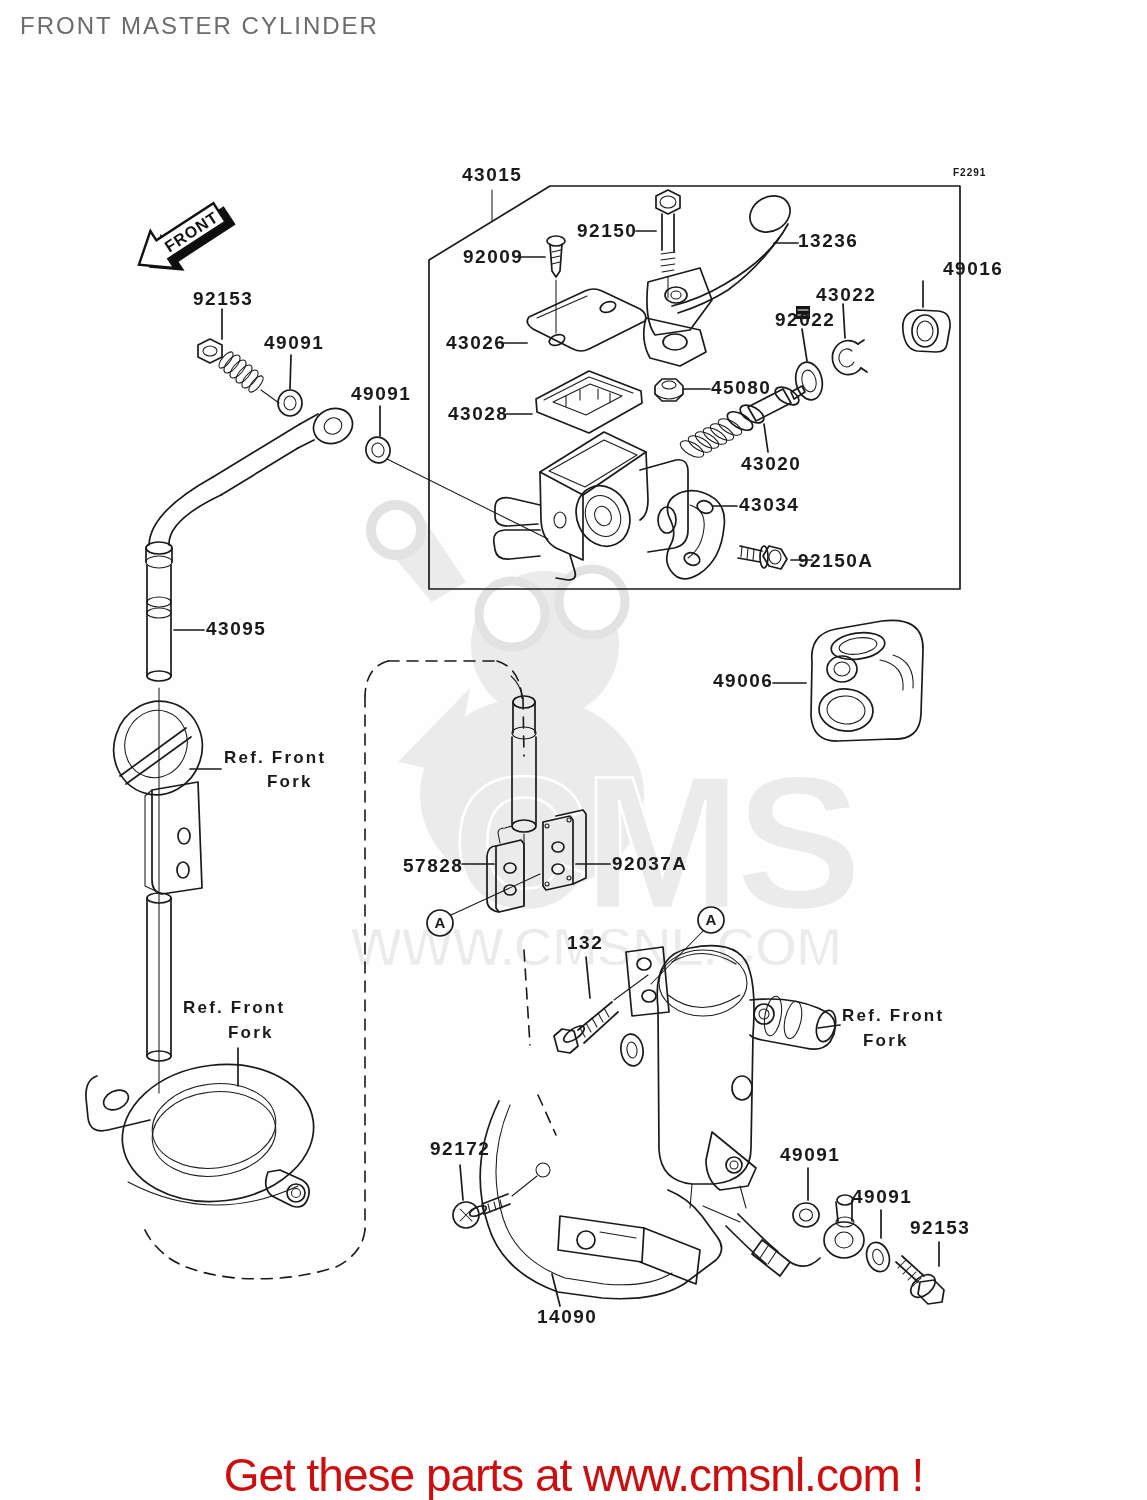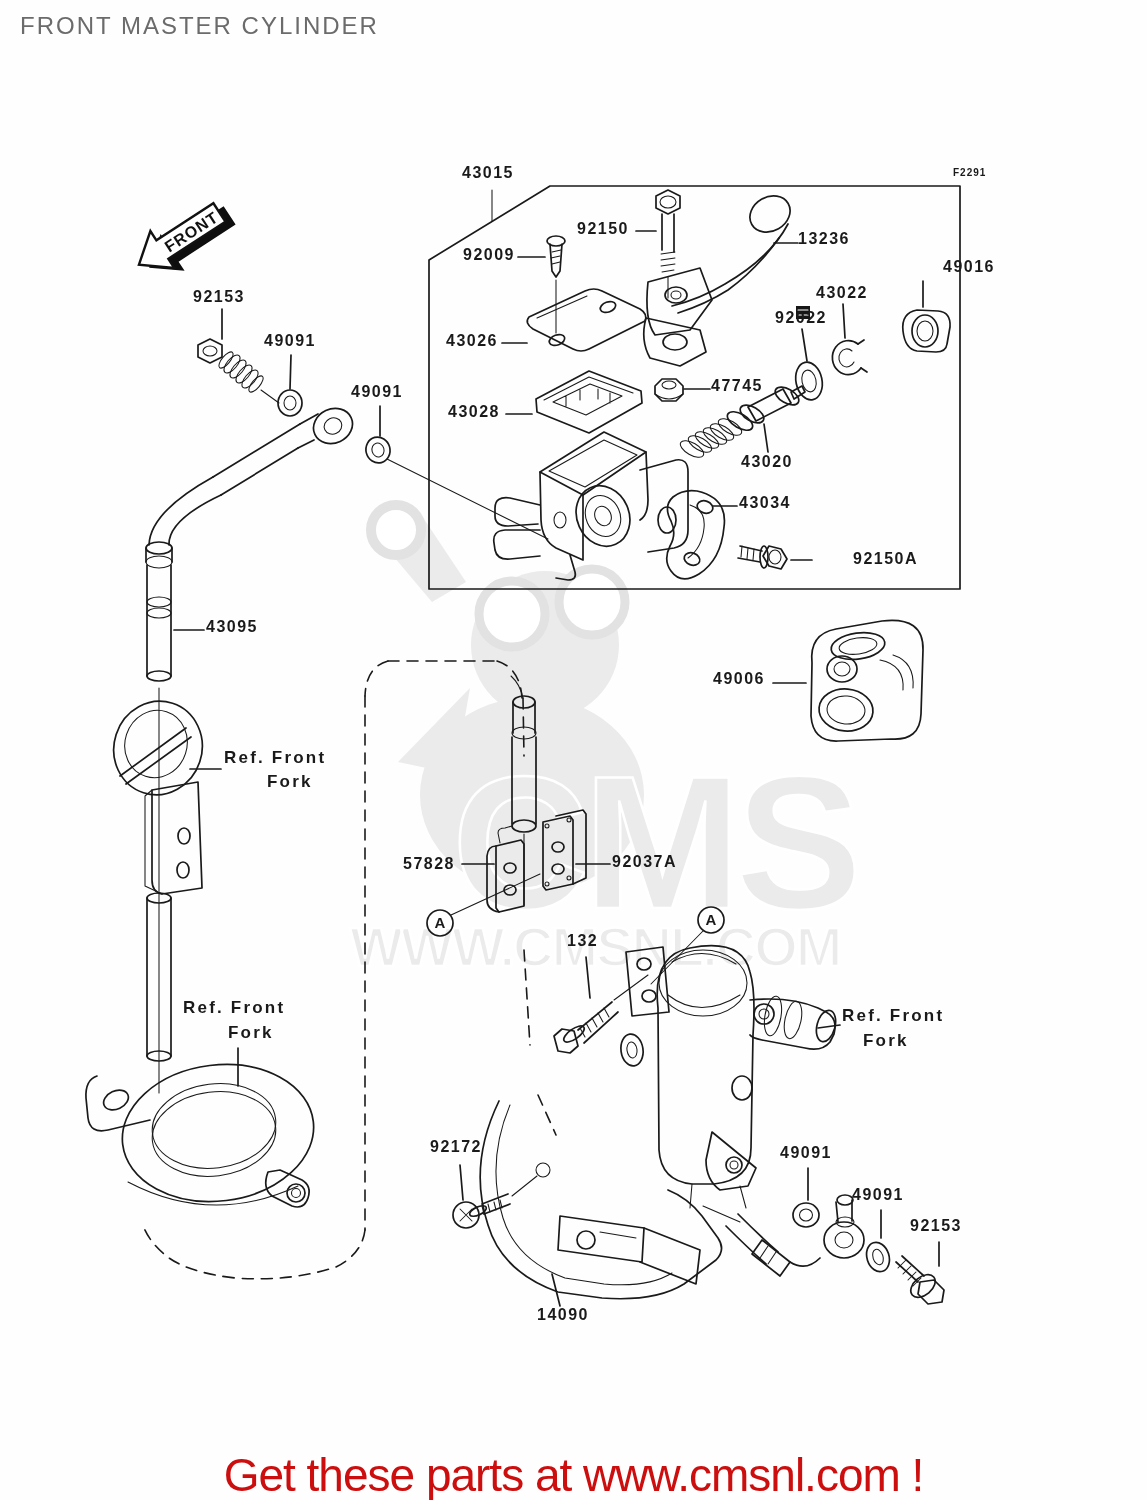--- a/index.html
+++ b/index.html
@@ -5,21 +5,21 @@
   html,body{margin:0;padding:0;background:#ffffff;}
   #stage{position:relative;width:1147px;height:1500px;background:#fefefe;overflow:hidden;
          font-family:"Liberation Sans",sans-serif;}
   #art{position:absolute;left:0;top:0;}
   .ln{fill:none;stroke:var(--line,#1a1a1a);stroke-width:1.7;stroke-linecap:round;stroke-linejoin:round;}
   .thin{stroke-width:1.05;}
   .dsh{stroke-dasharray:11 8;stroke-width:1.6;}
   .wmfill{fill:var(--watermark,#ebebeb);stroke:none;}
   .wmtext{fill:var(--watermark,#ebebeb);stroke:#ffffff;stroke-width:2.5;
           font-family:"Liberation Sans",sans-serif;font-weight:bold;}
-  .plbl{position:absolute;font-weight:bold;font-size:16px;letter-spacing:1.5px;
+  .plbl{position:absolute;font-weight:bold;font-size:19px;letter-spacing:1.5px;
         color:var(--line,#1a1a1a);white-space:nowrap;}
   .plbl.sm{font-size:10px;letter-spacing:1px;}
   .plbl.ref{font-size:17px;letter-spacing:2.2px;}
   #page-title{position:absolute;left:20px;top:12px;font-size:24px;letter-spacing:2px;
         color:var(--title,#6b6b6b);white-space:nowrap;}
   #footer-cta{position:absolute;left:0;right:0;top:1448px;text-align:center;
         font-size:46px;letter-spacing:-1px;color:var(--footer_red,#cc0e0e);white-space:nowrap;}
   .amark{font:bold 15px "Liberation Sans",sans-serif;fill:#1a1a1a;stroke:none;}
   .frnt{font:bold 16px "Liberation Sans",sans-serif;letter-spacing:1px;fill:#111;stroke:none;}
 </style>
@@ -397,25 +397,25 @@
   <div class="plbl sm" style="left:953px;top:167px">F2291</div>
 
   <div class="plbl" style="left:462px;top:164px">43015</div>
   <div class="plbl" style="left:463px;top:246px">92009</div>
   <div class="plbl" style="left:577px;top:220px">92150</div>
   <div class="plbl" style="left:798px;top:230px">13236</div>
   <div class="plbl" style="left:943px;top:258px">49016</div>
   <div class="plbl" style="left:816px;top:284px">43022</div>
   <div class="plbl" style="left:775px;top:309px">92022</div>
   <div class="plbl" style="left:446px;top:332px">43026</div>
-  <div class="plbl" style="left:711px;top:377px">47745</div>
+  <div class="plbl" style="left:711px;top:377px">45080</div>
   <div class="plbl" style="left:448px;top:403px">43028</div>
   <div class="plbl" style="left:741px;top:453px">43020</div>
   <div class="plbl" style="left:739px;top:494px">43034</div>
-  <div class="plbl" style="left:853px;top:550px">92150A</div>
+  <div class="plbl" style="left:798px;top:550px">92150A</div>
 
   <div class="plbl" style="left:193px;top:288px">92153</div>
   <div class="plbl" style="left:264px;top:332px">49091</div>
   <div class="plbl" style="left:351px;top:383px">49091</div>
   <div class="plbl" style="left:206px;top:618px">43095</div>
   <div class="plbl" style="left:713px;top:670px">49006</div>
 
   <div class="plbl ref" style="left:224px;top:748px">Ref. Front</div>
   <div class="plbl ref" style="left:267px;top:772px">Fork</div>
 

